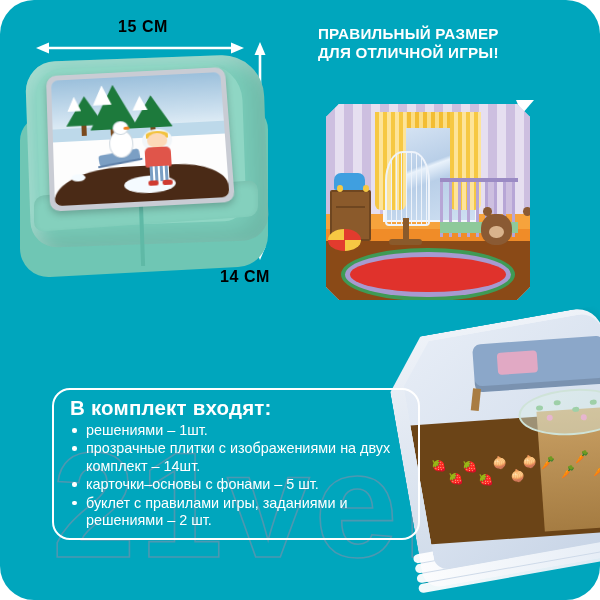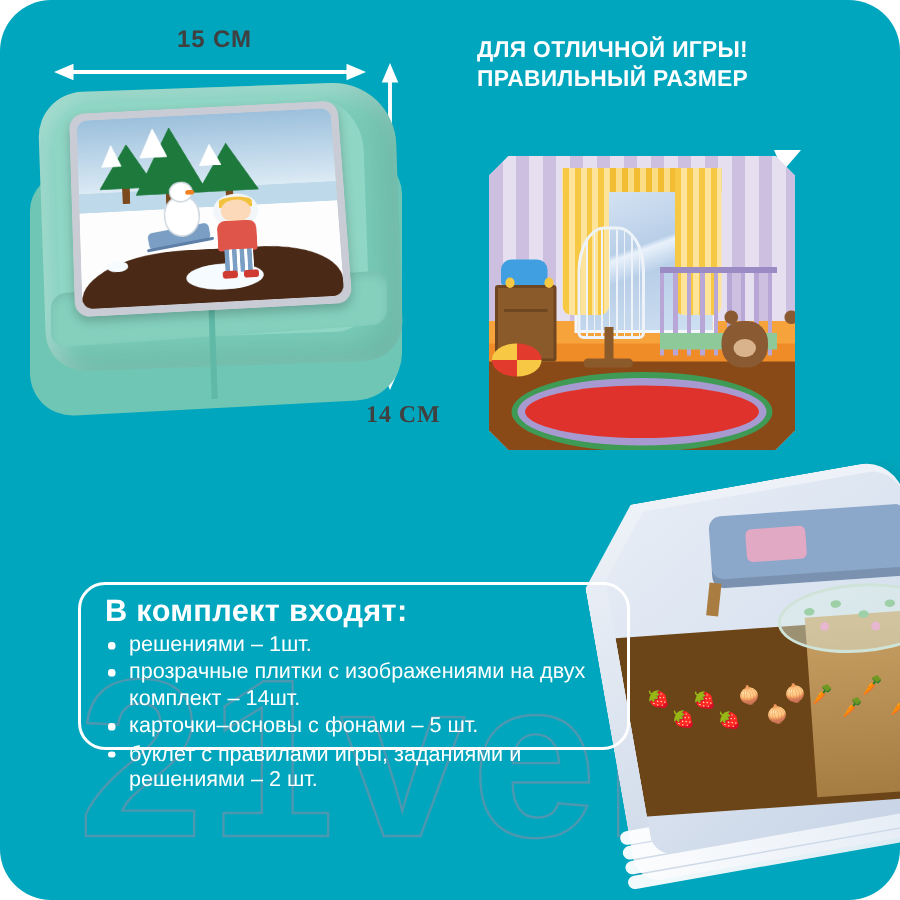--- a/index.html
+++ b/index.html
@@ -11,23 +11,23 @@
   .teal-panel{position:absolute;left:0;top:0;width:600px;height:600px;
     background:#00a6bd;border-radius:34px;overflow:hidden;}
 
   
   .watermark{position:absolute;left:52px;top:430px;width:540px;height:170px;
     font-size:150px;font-weight:bold;letter-spacing:4px;line-height:150px;
     color:transparent;-webkit-text-stroke:1.6px rgba(255,120,150,.30);
     font-family:"Liberation Sans",sans-serif;white-space:nowrap;pointer-events:none;}
 
   
-  .dim-label{position:absolute;color:#404040;font-weight:bold;font-size:16px;letter-spacing:.6px;}
+  .dim-label{position:absolute;color:#000000;font-weight:bold;font-size:16px;letter-spacing:.6px;}
   #lbl-15{left:118px;top:18px;}
-  #lbl-14{left:244px;top:268px;font-family:Liberation Serif, serif;}
+  #lbl-14{left:220px;top:268px;}
   #lbl-96{left:470px;top:84px;font-size:15.5px;}
 
   .arrow-h{position:absolute;left:36px;top:42px;width:208px;height:12px;}
   .arrow-v{position:absolute;left:254px;top:42px;width:12px;height:218px;}
 
   
   .headline{position:absolute;left:318px;top:24px;color:#fff;font-weight:bold;
     font-size:15.2px;line-height:19px;letter-spacing:.2px;}
 
   
@@ -108,21 +108,21 @@
   .sc-snowman:after{content:"";position:absolute;left:64%;top:-16%;width:26%;height:10%;background:#f08020;border-radius:2px;}
   .sc-girl-hood{position:absolute;left:52%;top:44%;width:17%;height:17%;background:#f2f6f9;border-radius:50%;}
   .sc-girl-face{position:absolute;left:54.5%;top:47%;width:12%;height:12%;background:#fcd9b8;border-radius:50%;}
   .sc-girl-hair{position:absolute;left:54%;top:45.5%;width:13%;height:5%;background:#f2c23d;border-radius:50% 50% 0 0;}
   .sc-girl-body{position:absolute;left:53%;top:58%;width:15%;height:16%;background:#e0554a;border-radius:5px 5px 2px 2px;}
   .sc-girl-legs{position:absolute;left:55%;top:73%;width:11%;height:12%;
     background:repeating-linear-gradient(90deg,#7b9fc4 0 3px,#fff 3px 5px);}
   .sc-girl-boot{position:absolute;top:84%;width:6%;height:4%;background:#cf3b31;border-radius:2px;}
 
   
-  .kitbox{position:absolute;left:52px;top:388px;width:368px;height:112px;
+  .kitbox{position:absolute;left:52px;top:388px;width:368px;height:152px;
     border:2.6px solid #ffffff;border-radius:18px;box-sizing:border-box;}
   .kit-title{position:absolute;left:16px;top:6px;color:#fff;font-weight:bold;font-size:20.5px;letter-spacing:.2px;}
   .kit-list{position:absolute;left:16px;top:32px;width:350px;margin:0;padding:0;list-style:none;color:#fff;
     font-size:14.4px;line-height:17.4px;}
   .kit-list li{position:relative;padding-left:16px;margin-bottom:1px;}
   .kit-list li .bu{position:absolute;left:2px;top:6px;width:4.5px;height:4.5px;border-radius:50%;background:#fff;}
 
   
   .tiles{position:absolute;left:404px;top:322px;width:220px;height:278px;
     transform:rotate(-10deg);}
@@ -169,22 +169,22 @@
     </svg>
 
     <div class="dim-label" id="lbl-14">14 СМ</div>
     <svg class="arrow-v" viewBox="0 0 12 218">
       <line x1="6" y1="10" x2="6" y2="208" stroke="#ffffff" stroke-width="2.6"></line>
       <polygon points="6,0 0.5,13 11.5,13" fill="#ffffff"></polygon>
       <polygon points="6,218 0.5,205 11.5,205" fill="#ffffff"></polygon>
     </svg>
 
     <div class="headline">
+      <div>ПРАВИЛЬНЫЙ РАЗМЕР</div>
       <div>ДЛЯ ОТЛИЧНОЙ ИГРЫ!</div>
-      <div>ПРАВИЛЬНЫЙ РАЗМЕР</div>
     </div>
 
     <svg style="position:absolute;left:516px;top:100px;width:18px;height:14px;" viewBox="0 0 18 14">
       <polygon points="0,0 18,0 6,14" fill="#ffffff"></polygon>
     </svg>
 
     <div class="nursery">
       <div class="n-wall"></div>
       <div class="n-wall-low"></div>
       <div class="n-wainscot"></div>

